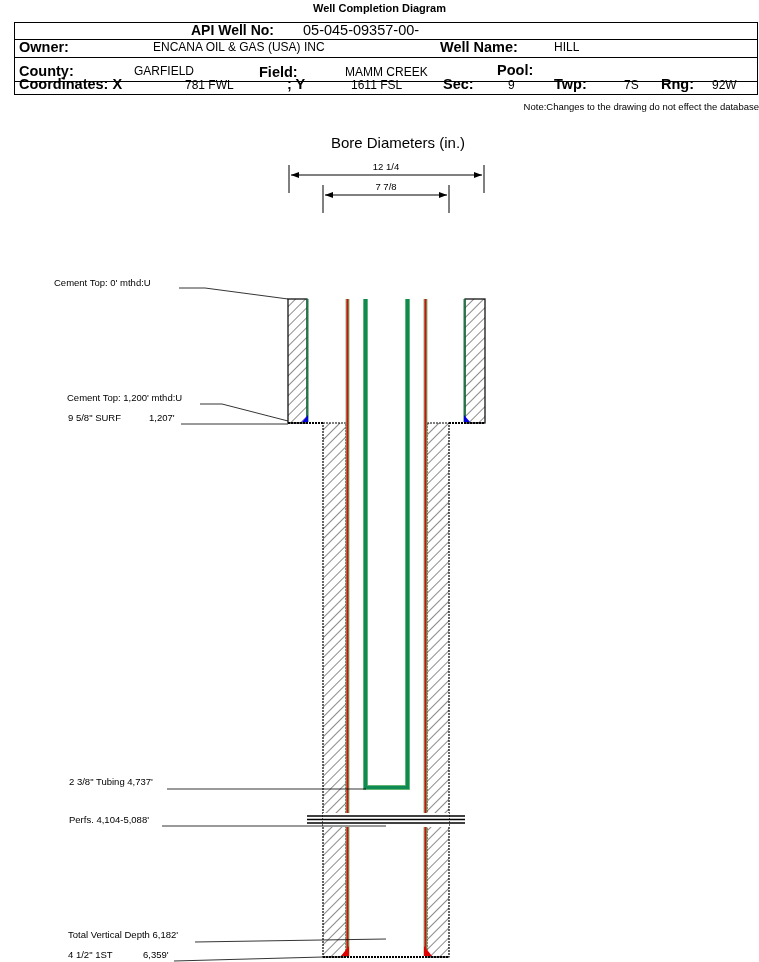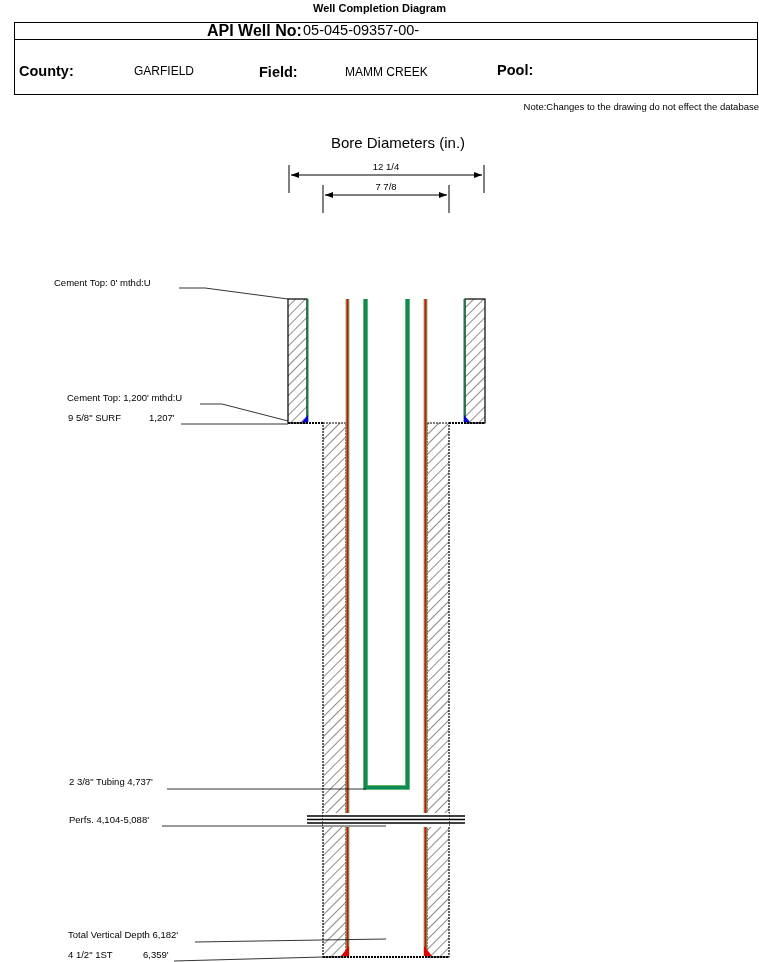--- a/index.html
+++ b/index.html
@@ -17,30 +17,48 @@
   .note { position:absolute; left:0; width:759px; top:101px; text-align:right; font-size:9.5px; }
   svg.diagram { position:absolute; left:0; top:0; }
 </style>
 </head>
 <body>
 
 <div class="title">Well Completion Diagram</div>
 
 <div class="hdr">
   <div class="row" style="top:0;height:16px;">
-    <span class="cell lbl" style="left:192px;top:-1px;font-size:16px;">API Well No:</span>
+    <span class="cell lbl" style="left:176px;top:-1px;font-size:14px;">API Well No:</span>
     <span class="cell" style="left:288px;top:-1px;font-size:14.5px;">05-045-09357-00-</span>
+  </div>
+  <div class="row" style="top:16px;height:18px;">
+    <span class="cell lbl" style="left:4px;top:0px;">Owner:</span>
+    <span class="cell val" style="left:138px;top:1px;">ENCANA OIL &amp; GAS (USA) INC</span>
+    <span class="cell lbl" style="left:425px;top:0px;">Well Name:</span>
+    <span class="cell val" style="left:539px;top:1px;">HILL</span>
   </div>
   <div class="row" style="top:40px;height:18px;">
     <span class="cell lbl" style="left:4px;top:0px;">County:</span>
     <span class="cell val" style="left:119px;top:1px;">GARFIELD</span>
     <span class="cell lbl" style="left:244px;top:1px;">Field:</span>
     <span class="cell val" style="left:330px;top:2px;">MAMM CREEK</span>
     <span class="cell lbl" style="left:482px;top:-1px;">Pool:</span>
     <span class="cell val" style="left:540px;top:1px;"></span>
+  </div>
+  <div class="row" style="top:52px;height:20px;">
+    <span class="cell lbl" style="left:4px;top:1px;">Coordinates: X</span>
+    <span class="cell val" style="left:170px;top:3px;">781 FWL</span>
+    <span class="cell lbl" style="left:272px;top:1px;">; Y</span>
+    <span class="cell val" style="left:336px;top:3px;">1611 FSL</span>
+    <span class="cell lbl" style="left:428px;top:1px;">Sec:</span>
+    <span class="cell val" style="left:493px;top:3px;">9</span>
+    <span class="cell lbl" style="left:539px;top:1px;">Twp:</span>
+    <span class="cell val" style="left:609px;top:3px;">7S</span>
+    <span class="cell lbl" style="left:646px;top:1px;">Rng:</span>
+    <span class="cell val" style="left:697px;top:3px;">92W</span>
   </div>
 </div>
 
 <div class="note">Note:Changes to the drawing do not effect the database</div>
 
 <svg class="diagram" width="759" height="962" viewBox="0 0 759 962">
   <defs>
     <pattern id="hatch" patternUnits="userSpaceOnUse" width="7" height="7" patternTransform="rotate(45)">
       <line x1="0" y1="0" x2="0" y2="7" stroke="#000" stroke-width="0.9"></line>
     </pattern>

